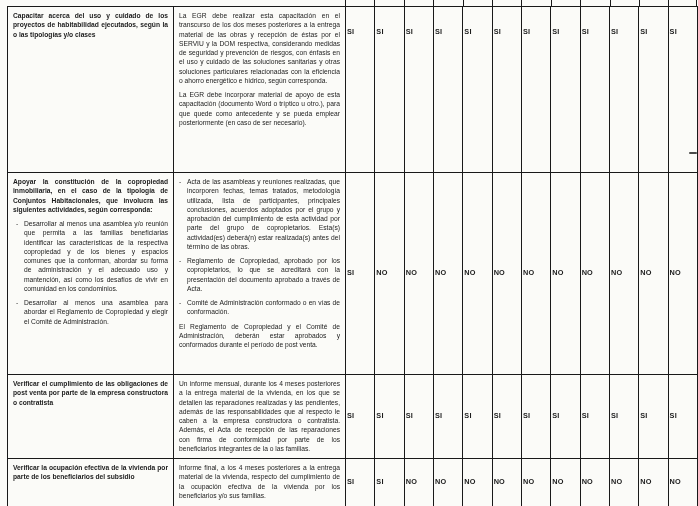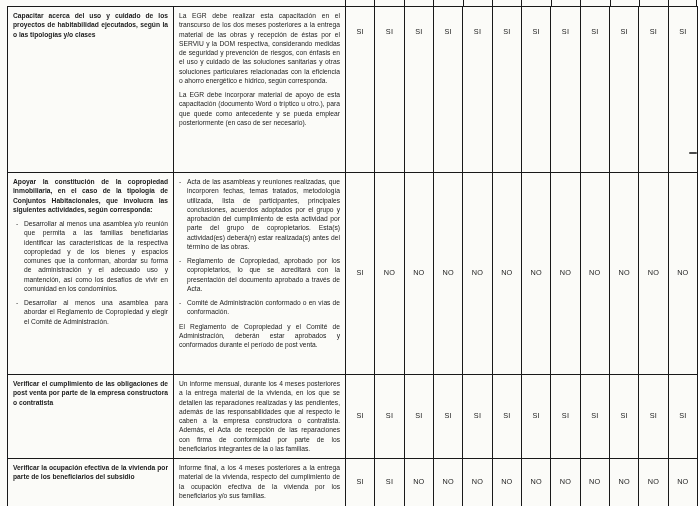--- a/index.html
+++ b/index.html
@@ -6,22 +6,22 @@
   html,body{width:698px;height:506px;overflow:hidden;background:#e9e9e7}
   .page{position:relative;width:698px;height:506px;background:#fbfbf8;
         font-family:"Liberation Sans",sans-serif;color:#1b1b1b;overflow:hidden}
   table{position:absolute;left:7px;top:6px;width:691px;border-collapse:collapse;table-layout:fixed}
   td{border:1px solid #191919;vertical-align:top;padding:4px 5px;
      font-size:6.7px;line-height:1.38;text-align:justify;overflow:hidden}
   tr.r0{height:166px}
   tr.r1{height:202px}
   tr.r2{height:84px}
   tr.r3{height:48px}
-  td.val{text-align:center;vertical-align:middle;font-size:7.3px;
-         padding:1px;letter-spacing:.2px;font-weight:400}
+  td.val{vertical-align:middle;font-size:7.3px;
+         padding:1px;letter-spacing:.2px;font-weight:700}
   tr.r0 td.val{vertical-align:top;padding-top:20px}
   .blk{margin-bottom:5px}
   .blk:last-child{margin-bottom:0}
   .bold{font-weight:bold}
   .bullet{display:flex;gap:3px}
   .bullet .marker{flex:0 0 5px;text-align:left}
   td.task .bullet{padding-left:3px}
   .topstrip{position:absolute;top:0;left:345px;height:7px;display:flex}
   .topstrip span{display:block;height:7px;width:29.42px;border-left:1px solid #191919}
   .topstrip span:last-child{border-right:1px solid #191919;width:29px}

